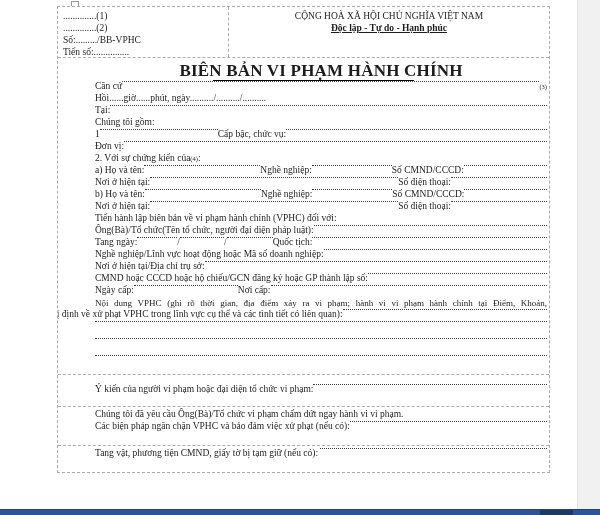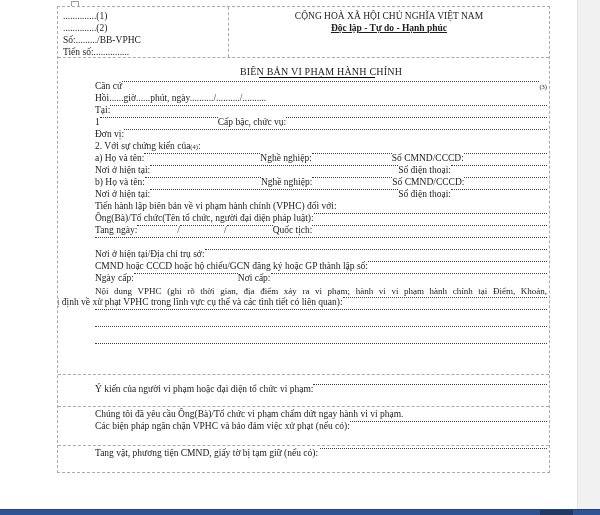--- a/index.html
+++ b/index.html
@@ -35,21 +35,21 @@
   .pt9{padding-top:9px}.pt3{padding-top:3px}.pt2{padding-top:2px}
   .line{display:flex;align-items:flex-start;height:12px;font-size:9.5px;white-space:pre}
   .line .txt{line-height:11px}
   .fill{flex-grow:1;border-bottom:1px dotted #3c3c3c;margin-bottom:2px;min-width:5px}
   .fw{flex-grow:0}
   .line.blank{height:17px}
   .line.overhang{margin-left:-91px}
   .line.just{display:block;text-align:justify;text-align-last:justify;
     font-size:9px;line-height:12px;overflow:hidden}
   .title-line{height:20px;text-align:center;padding-top:1px}
-  .title-text{font-weight:normal;font-size:10px;position:relative;letter-spacing:.2px}
+  .title-text{font-weight:bold;font-size:17px;position:relative;letter-spacing:.2px}
   .title-text::after{content:"";position:absolute;left:12%;right:17%;bottom:-1px;height:1px;background:#000}
   sup.txt{font-size:6.5px;line-height:10px}
 </style>
 </head>
 <body>
 
 <div class="table-handle"></div>
 
 <div class="form-table">
   <div class="trow r-hdr">
@@ -63,31 +63,32 @@
       <div class="motto-1">CỘNG HOÀ XÃ HỘI CHỦ NGHĨA VIỆT NAM</div>
       <div class="motto-2">Độc lập - Tự do - Hạnh phúc</div>
     </div>
   </div>
   <div class="trow r-main">
     <div class="body-cell" id="row-0">
         <div class="title-line"><span class="title-text">BIÊN BẢN VI PHẠM HÀNH CHÍNH</span></div>
         <div class="line"><span class="txt">Căn cứ</span><span class="fill" style="flex-grow: 1;"></span><sup class="txt">(3)</sup></div>
         <div class="line"><span class="txt">Hồi......giờ......phút, ngày........../........../..........</span></div>
         <div class="line"><span class="txt">Tại:</span><span class="fill" style="flex-grow: 1;"></span></div>
+        <div class="line"><span class="txt">Chúng tôi gồm:</span></div>
         <div class="line"><span class="txt">1</span><span class="fill fw" style="width: 118px;"></span><span class="txt">Cấp bậc, chức vụ:</span><span class="fill" style="flex-grow: 1;"></span></div>
         <div class="line"><span class="txt">Đơn vị:</span><span class="fill" style="flex-grow: 1;"></span></div>
         <div class="line"><span class="txt">2. Với sự chứng kiến của</span><sup class="txt">(4)</sup><span class="txt">:</span></div>
         <div class="line"><span class="txt">a) Họ và tên:</span><span class="fill fw" style="width: 116px;"></span><span class="txt">Nghề nghiệp:</span><span class="fill fw" style="width: 80px;"></span><span class="txt">Số CMND/CCCD:</span><span class="fill" style="flex-grow: 1;"></span></div>
         <div class="line"><span class="txt">Nơi ở hiện tại:</span><span class="fill fw" style="width: 248px;"></span><span class="txt">Số điện thoại:</span><span class="fill" style="flex-grow: 1;"></span></div>
         <div class="line"><span class="txt">b) Họ và tên:</span><span class="fill fw" style="width: 116px;"></span><span class="txt">Nghề nghiệp:</span><span class="fill fw" style="width: 80px;"></span><span class="txt">Số CMND/CCCD:</span><span class="fill" style="flex-grow: 1;"></span></div>
         <div class="line"><span class="txt">Nơi ở hiện tại:</span><span class="fill fw" style="width: 248px;"></span><span class="txt">Số điện thoại:</span><span class="fill" style="flex-grow: 1;"></span></div>
         <div class="line"><span class="txt">Tiến hành lập biên bản về vi phạm hành chính (VPHC) đối với:</span></div>
         <div class="line"><span class="txt">Ông(Bà)/Tổ chức(Tên tổ chức, người đại diện pháp luật):</span><span class="fill" style="flex-grow: 1;"></span></div>
         <div class="line"><span class="txt">Tang ngày:</span><span class="fill fw" style="width: 40px;"></span><span class="txt">/</span><span class="fill fw" style="width: 44px;"></span><span class="txt">/</span><span class="fill fw" style="width: 46px;"></span><span class="txt">Quốc tịch:</span><span class="fill" style="flex-grow: 1;"></span></div>
-        <div class="line"><span class="fill" style="flex-grow: 1;"></span></div>
+        <div class="line"><span class="txt">Nghề nghiệp/Lĩnh vực hoạt động hoặc Mã số doanh nghiệp:</span><span class="fill" style="flex-grow: 1;"></span></div>
         <div class="line"><span class="txt">Nơi ở hiện tại/Địa chỉ trụ sở:</span><span class="fill" style="flex-grow: 1;"></span></div>
         <div class="line"><span class="txt">CMND hoặc CCCD hoặc hộ chiếu/GCN đăng ký hoặc GP thành lập số:</span><span class="fill" style="flex-grow: 1;"></span></div>
         <div class="line"><span class="txt">Ngày cấp:</span><span class="fill fw" style="width: 104px;"></span><span class="txt">Nơi cấp:</span><span class="fill" style="flex-grow: 1;"></span></div>
         <div class="line just">Nội dung VPHC (ghi rõ thời gian, địa điểm xảy ra vi phạm; hành vi vi phạm hành chính tại Điểm, Khoản,</div>
         <div class="line overhang"><span class="txt">Điều của Nghị định về xử phạt VPHC trong lĩnh vực cụ thể và các tình tiết có liên quan):</span><span class="fill" style="flex-grow: 1;"></span></div>
         <div class="line blank"><span class="fill" style="flex-grow: 1;"></span></div>
         <div class="line blank"><span class="fill" style="flex-grow: 1;"></span></div>
         <div class="line blank"><span class="fill" style="flex-grow: 1;"></span></div>
       </div>
   </div>

